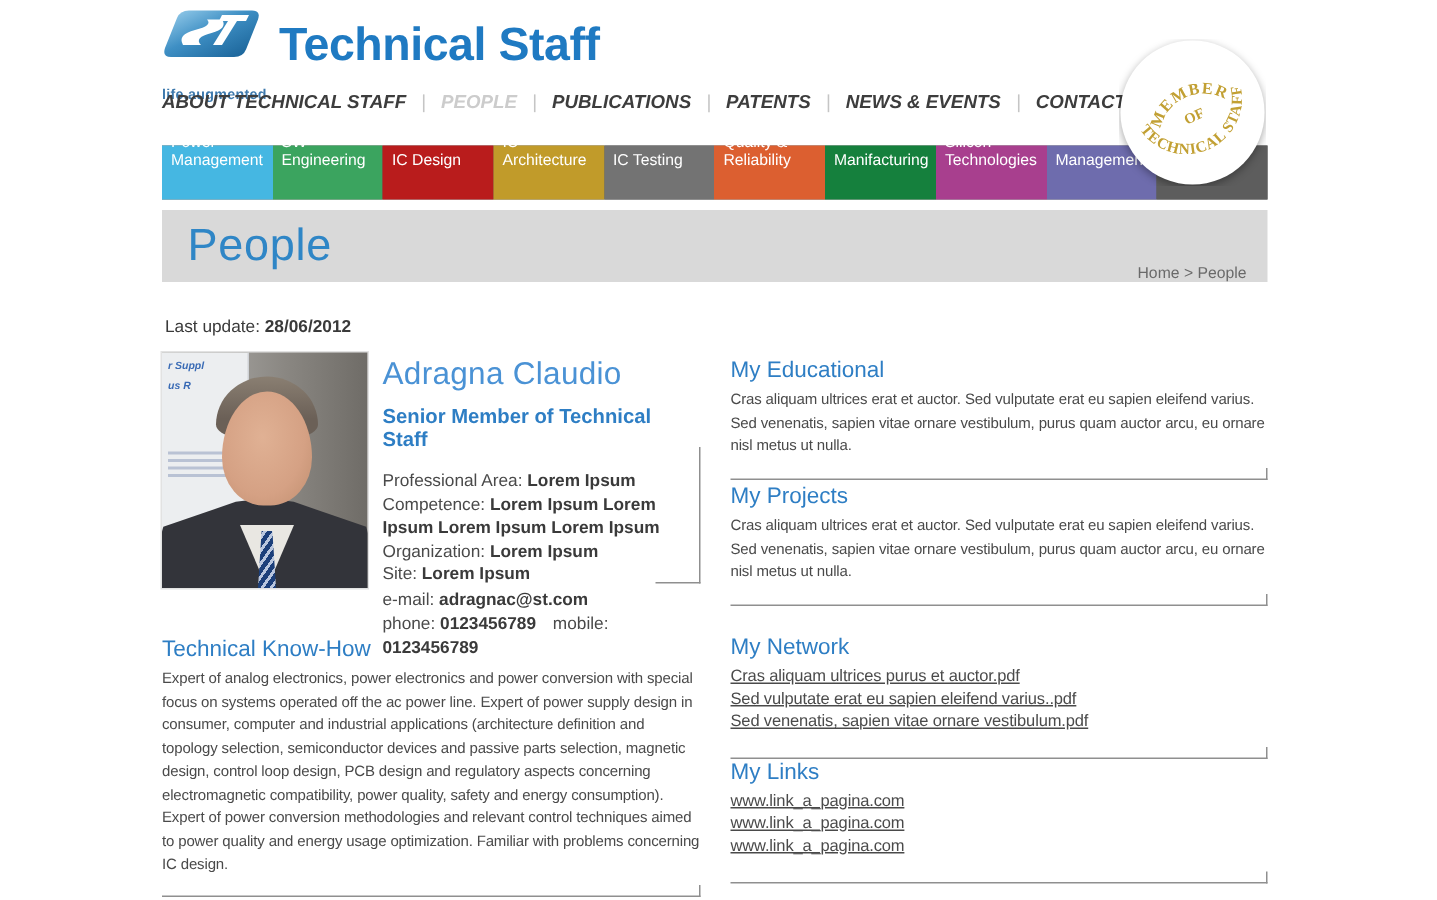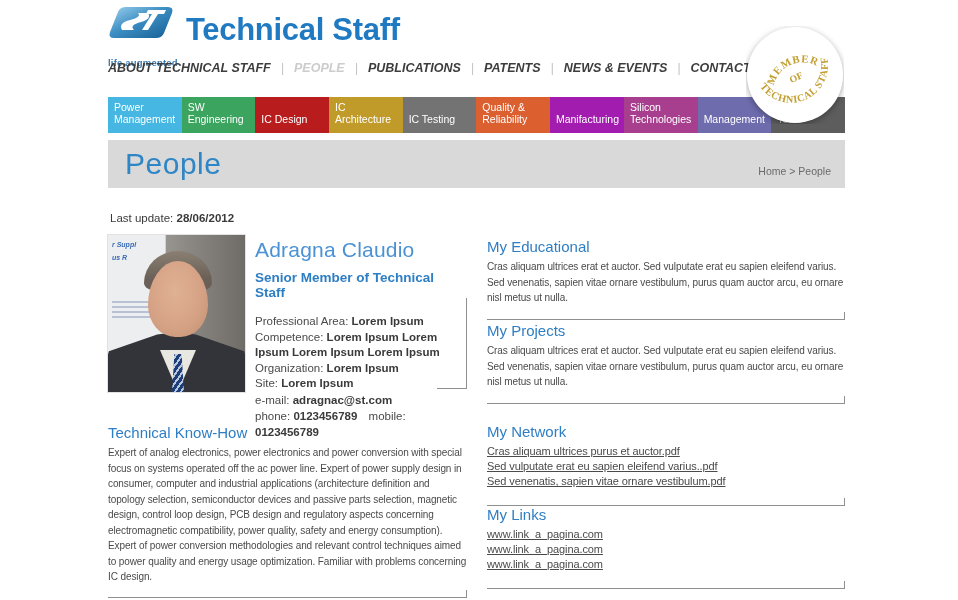--- a/index.html
+++ b/index.html
@@ -13,32 +13,32 @@
   .logo-tagline { font-size: 9.5px; color: #3d79ad; font-weight: bold; margin-top: 1px; letter-spacing: 0.2px; }
   .site-title { position: absolute; left: 186px; top: 12px; font-size: 31px; font-weight: 600; color: #1f7ac2; letter-spacing: -0.3px; }
 
   .top-nav { position: absolute; left: 108px; top: 61px; width: 737px; display: flex; align-items: center; font-size: 12.5px; font-weight: bold; color: #3d3d3d; font-style: italic; }
   .top-nav .nav-item { cursor: pointer; white-space: nowrap; }
   .top-nav .nav-item.active { color: #cccccc; cursor: default; }
   .top-nav .sep { color: #c5c5c5; font-weight: normal; margin: 0 10px; }
 
   
   .cat-bar { position: absolute; left: 108px; top: 97px; width: 737px; height: 36px; display: flex; background: #5d5d5d; }
-  .cat { flex: 1 1 0; display: flex; align-items: flex-end; padding: 3px 5px 8px 6px; cursor: pointer; }
+  .cat { flex: 1 1 0; display: flex; align-items: flex-end; padding: 3px 5px 20px 6px; cursor: pointer; }
   .cat span { color: #ffffff; font-size: 10.5px; line-height: 11.5px; }
   .cat.muted span { color: #b9b9b9; }
 
   
   .badge { position: absolute; left: 746px; top: 26px; width: 98px; height: 98px; z-index: 5; }
   .badge svg { width: 100%; height: 100%; }
 
   
   .page-band { position: absolute; left: 108px; top: 140px; width: 737px; height: 48px; background: #d9d9d9; }
   .page-band .band-title { position: absolute; left: 17px; top: 7px; font-size: 30px; font-weight: 300; color: #2f86c6; letter-spacing: 0.5px; }
-  .page-band .breadcrumb { position: absolute; right: 14px; top: 25px; font-size: 10.5px; color: #6a6a6a; cursor: pointer; }
+  .page-band .breadcrumb { position: absolute; right: 14px; top: 36px; font-size: 10.5px; color: #6a6a6a; cursor: pointer; }
 
   
   .last-update { position: absolute; left: 110px; top: 212px; font-size: 11.5px; color: #3a3a3a; }
   .last-update b { font-weight: bold; }
 
   .photo { position: absolute; left: 108px; top: 235px; width: 137px; height: 157px; overflow: hidden; background: linear-gradient(90deg, #b7b6b4 0%, #8a8782 60%, #6f6c67 100%); box-shadow: 0 0 0 1px #e2e2e2; }
   .photo .poster { position: absolute; left: 0; top: 0; width: 58px; height: 157px; background: #eceef0; border-right: 1px solid #cfd2d6; }
   .photo .poster .ptxt { color: #3a6bb5; font-size: 7px; font-weight: bold; font-style: italic; margin: 6px 0 0 4px; }
   .photo .poster .plines { margin: 40px 0 0 4px; }
   .photo .poster .plines div { height: 2px; background: #b9c2d4; margin: 3px 6px 0 0; }
@@ -129,21 +129,21 @@
       </div>
     <div class="cat" style="background-color: rgb(193, 155, 42);">
         <span>IC Architecture</span>
       </div>
     <div class="cat" style="background-color: #737373;">
         <span>IC Testing</span>
       </div>
     <div class="cat" style="background-color: rgb(220, 95, 48);">
         <span>Quality &amp; Reliability</span>
       </div>
-    <div class="cat" style="background-color: #a21caf;">
+    <div class="cat" style="background-color: #15803d;">
         <span>Manifacturing</span>
       </div>
     <div class="cat" style="background-color: rgb(168, 63, 142);">
         <span>Silicon Technologies</span>
       </div>
     <div class="cat" style="background-color: rgb(110, 108, 173);">
         <span>Management</span>
       </div>
     <div class="cat muted" style="background-color: rgb(93, 93, 93);">
         <span>Tools</span>

